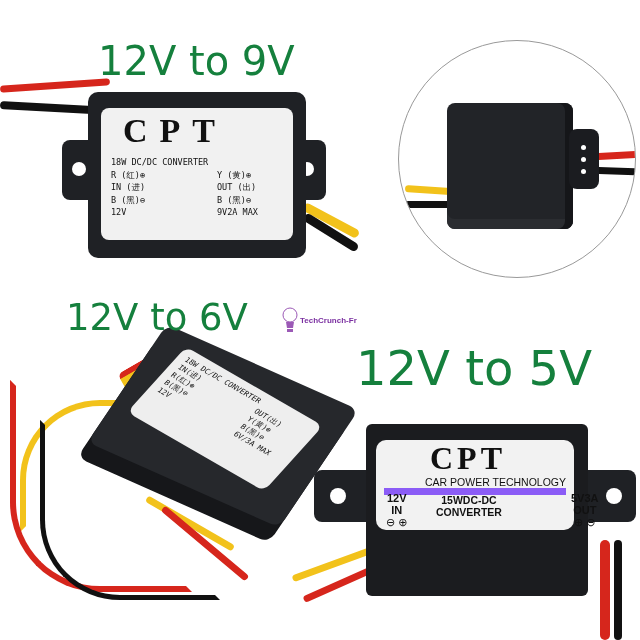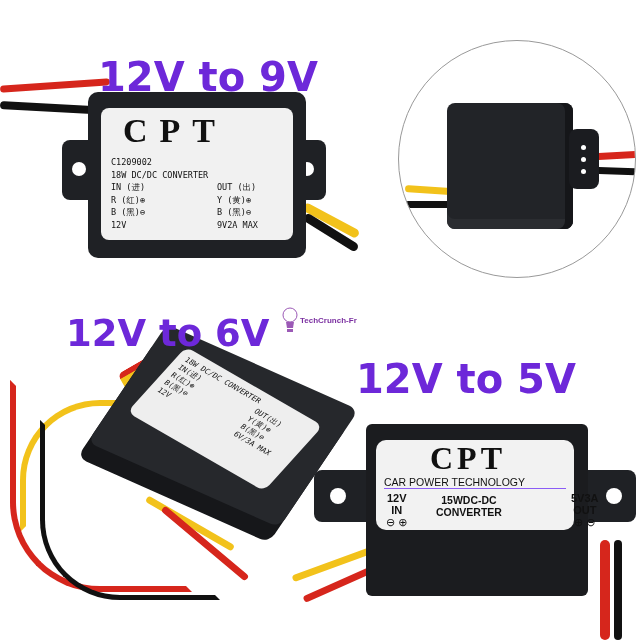--- a/index.html
+++ b/index.html
@@ -1,17 +1,17 @@
 <!DOCTYPE html>
 <html><head>
 <meta charset="utf-8">
 <style>
   html,body{margin:0;padding:0;background:#fff;}
   body{width:640px;height:640px;position:relative;overflow:hidden;font-family:"Liberation Sans",sans-serif;}
-  .heading{position:absolute;font-family:"DejaVu Sans",sans-serif;font-weight:bold;color:#6d28d9;white-space:nowrap;margin-top:16px;}
+  .heading{position:absolute;font-family:"DejaVu Sans",sans-serif;font-weight:normal;color:#15803d;white-space:nowrap;}
   .wire{position:absolute;border-radius:6px;}
   .box{position:absolute;background:#1f2125;border-radius:10px;}
   .tab{position:absolute;background:#1f2125;border-radius:8px;}
   .hole{position:absolute;background:#fff;border-radius:50%;}
   .label{position:absolute;background:#f1f1f1;border-radius:8px;color:#111;}
   .mono{font-family:"DejaVu Sans Mono",monospace;}
   .cpt{font-family:Liberation Serif, serif;font-weight:bold;letter-spacing:6px;}
   .row{display:flex;justify-content:space-between;white-space:nowrap;}
 </style>
 </head>
@@ -23,29 +23,28 @@
   <div class="wire" style="left:300px;top:216px;width:62px;height:9px;background:#f2c21b;transform:rotate(28deg);"></div>
   <div class="wire" style="left:300px;top:228px;width:62px;height:9px;background:#111;transform:rotate(32deg);"></div>
   <div class="tab" style="left:62px;top:140px;width:40px;height:60px;"></div>
   <div class="tab" style="left:290px;top:140px;width:36px;height:60px;"></div>
   <div class="hole" style="left:72px;top:162px;width:14px;height:14px;"></div>
   <div class="hole" style="left:300px;top:162px;width:14px;height:14px;"></div>
   <div class="box" style="left:88px;top:92px;width:218px;height:166px;"></div>
   <div class="label" style="left:101px;top:108px;width:192px;height:132px;">
     <div class="cpt" style="font-size:34px;position:absolute;left:22px;top:4px;letter-spacing:12px;">CPT</div>
     <div class="mono" style="position:absolute;left:10px;top:48px;font-size:8.5px;line-height:12.5px;width:176px;">
-      <div>C1209002</div>
       <div>18W DC/DC CONVERTER</div>
+      <div class="row">
+          <span>R (红)⊕</span>
+          <span style="width:70px;">Y (黄)⊕</span>
+        </div>
       <div class="row">
           <span>IN (进)</span>
           <span style="width:70px;">OUT (出)</span>
-        </div>
-      <div class="row">
-          <span>R (红)⊕</span>
-          <span style="width:70px;">Y (黄)⊕</span>
         </div>
       <div class="row">
           <span>B (黑)⊖</span>
           <span style="width:70px;">B (黑)⊖</span>
         </div>
       <div class="row">
           <span>12V</span>
           <span style="width:70px;">9V2A MAX</span>
         </div>
     </div>
@@ -111,30 +110,30 @@
   <div class="wire" style="left:300px;top:578px;width:90px;height:7px;background:#d6261c;transform:rotate(-24deg);"></div>
   <div class="wire" style="left:600px;top:540px;width:10px;height:100px;background:#d6261c;"></div>
   <div class="wire" style="left:614px;top:540px;width:8px;height:100px;background:#111;"></div>
   <div class="tab" style="left:314px;top:470px;width:72px;height:52px;"></div>
   <div class="tab" style="left:576px;top:470px;width:60px;height:52px;"></div>
   <div class="hole" style="left:330px;top:488px;width:16px;height:16px;"></div>
   <div class="hole" style="left:606px;top:488px;width:16px;height:16px;"></div>
   <div class="box" style="left:366px;top:424px;width:222px;height:172px;border-radius:6px;background:#1b1c1f;"></div>
   <div class="label" style="left:376px;top:440px;width:198px;height:90px;border-radius:10px;background:#f2f2f2;">
     <div class="cpt" style="position:absolute;left:54px;top:0;font-size:32px;letter-spacing:4px;">CPT</div>
-    <div style="position:absolute;left:8px;top:36px;width:182px;font-size:10.5px;text-align:left;border-bottom:1px solid #8b5cf6;">CAR POWER TECHNOLOGY</div>
+    <div style="position:absolute;left:8px;top:36px;width:182px;font-size:10.5px;text-align:right;border-bottom:7px solid #8b5cf6;">CAR POWER TECHNOLOGY</div>
     <div style="position:absolute;left:10px;top:52px;text-align:center;line-height:12px;font-weight:bold;font-size:11px;">
       <div>12V</div>
       <div>IN</div>
       <div style="font-weight:normal;">⊖ ⊕</div>
     </div>
     <div style="position:absolute;left:60px;top:54px;text-align:center;line-height:12px;font-weight:bold;font-size:10.5px;">
       <div>15WDC-DC</div>
       <div>CONVERTER</div>
     </div>
     <div style="position:absolute;left:152px;top:52px;text-align:center;line-height:12px;font-weight:bold;font-size:11px;margin-left:43px;">
       <div>5V3A</div>
       <div>OUT</div>
       <div style="font-weight:normal;">⊕ ⊖</div>
     </div>
   </div>
-  <div class="heading" style="left:356px;top:340px;font-size:40px;">12V to 5V</div>
+  <div class="heading" style="left:356px;top:340px;font-size:48px;">12V to 5V</div>
 </div>
 
 </body></html>

